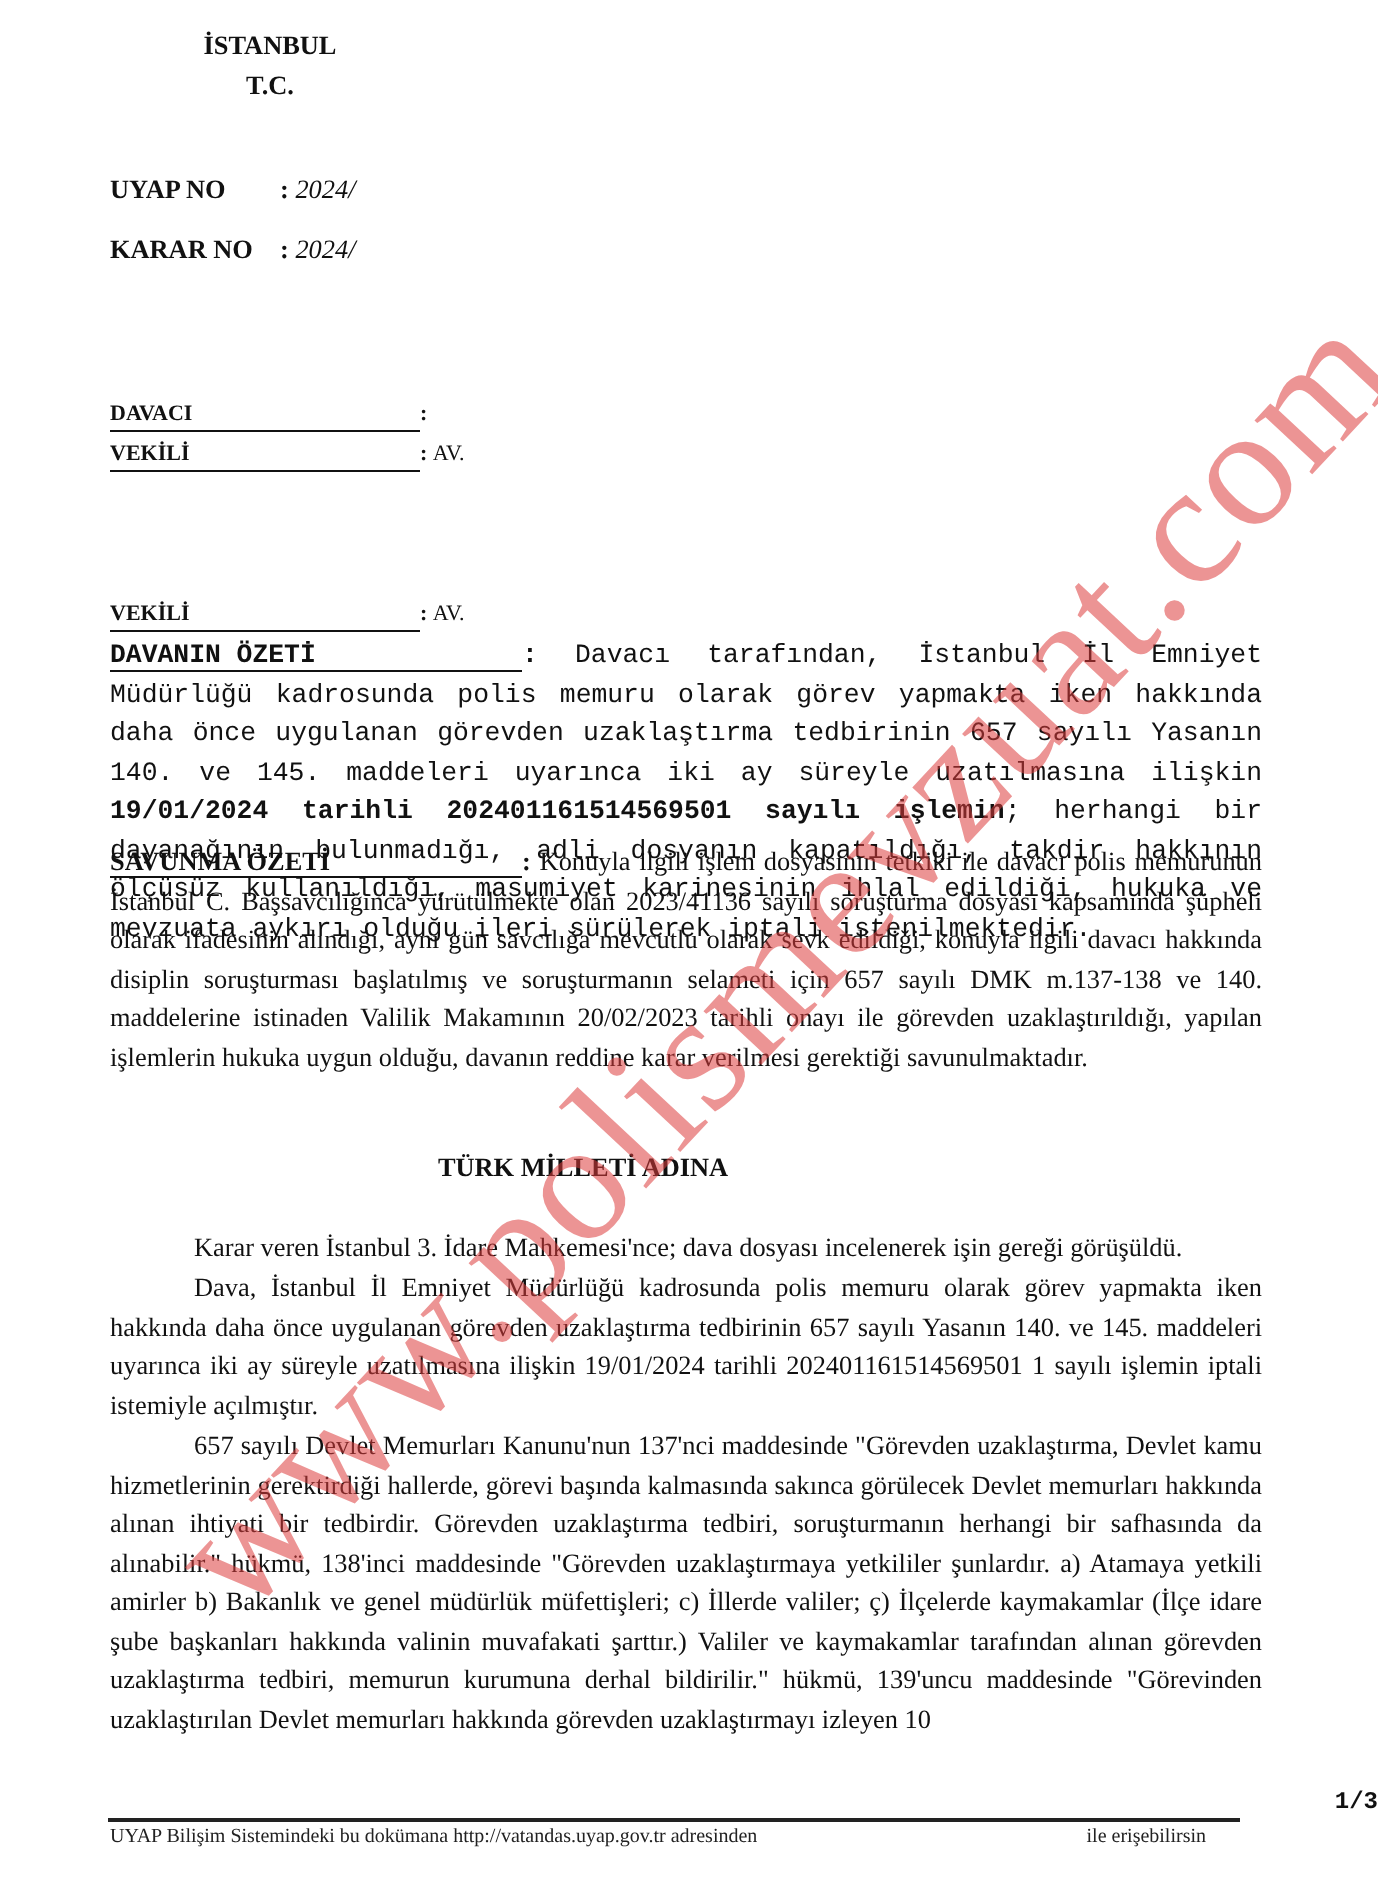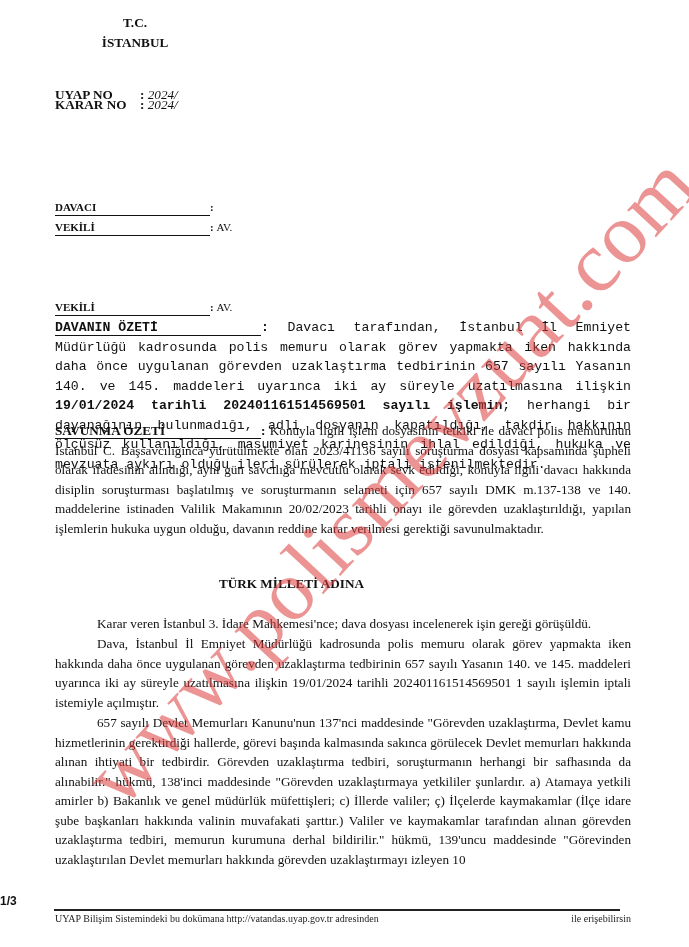--- a/index.html
+++ b/index.html
@@ -18,43 +18,43 @@
   .party .colon { font-weight:bold; }
   .para { position:absolute; left:55px; width:576px; font-size:13.2px;
           line-height:19.5px; text-align:justify; }
   .para .sec { font-weight:bold; display:inline-block; width:206px;
                border-bottom:1.3px solid #111; line-height:15px; }
   .para .colon { font-weight:bold; }
   .para b { font-weight:bold; }
   .title { position:absolute; left:0; width:583px; text-align:center; top:576px;
            font-weight:bold; font-size:13.2px; }
   .indent { text-indent:42px; }
-  .pagenum { position:absolute; left:0; width:689px; top:894px; text-align:left;
-             font-family:Liberation Sans, sans-serif; font-weight:bold; font-size:12px; }
+  .pagenum { position:absolute; left:0; width:689px; top:894px; text-align:right;
+             font-family:Liberation Mono, monospace; font-weight:bold; font-size:12px; }
   .footrule { position:absolute; left:54px; top:909px; width:566px; height:1.6px; background:#222; }
   .foot { position:absolute; top:913px; font-size:10px; color:#222; }
   .wm { position:absolute; left:-40px; top:430px; width:860px; text-align:center;
         transform:rotate(-47deg); transform-origin:50% 50%;
         font-family:"Liberation Serif", serif; font-size:86px; letter-spacing:1px;
         color:rgba(220,60,60,0.55); pointer-events:none; white-space:nowrap; }
 </style>
 </head>
 <body>
 
 <div class="page">
 
   <div class="hdr" style="top:13px;">
+    <div>İSTANBUL</div>
     <div>T.C.</div>
-    <div>İSTANBUL</div>
   </div>
 
   <div class="meta" style="top:86px;">
     <span class="lbl">UYAP NO</span><span class="colon">: </span><span class="val">2024/</span>
   </div>
-  <div class="meta" style="top:96px;">
+  <div class="meta" style="top:116px;">
     <span class="lbl">KARAR NO</span><span class="colon">: </span><span class="val">2024/</span>
   </div>
 
   <div class="party" style="top:157px;">
     <span class="lbl">DAVACI</span><span class="colon">: </span><span></span>
   </div>
   <div class="party" style="top:177px;">
     <span class="lbl">VEKİLİ</span><span class="colon">: </span><span>AV.</span>
   </div>
 
@@ -72,16 +72,16 @@
 
   <div class="title">TÜRK MİLLETİ ADINA</div>
 
   <div class="para indent" style="top:614px;">Karar veren İstanbul 3. İdare Mahkemesi'nce; dava dosyası incelenerek işin gereği görüşüldü.</div>
   <div class="para indent" style="top:634px;">Dava, İstanbul İl Emniyet Müdürlüğü kadrosunda polis memuru olarak görev yapmakta iken hakkında daha önce uygulanan görevden uzaklaştırma tedbirinin 657 sayılı Yasanın 140. ve 145. maddeleri uyarınca iki ay süreyle uzatılmasına ilişkin 19/01/2024 tarihli 202401161514569501 1 sayılı işlemin iptali istemiyle açılmıştır.</div>
   <div class="para indent" style="top:713px;">657 sayılı Devlet Memurları Kanunu'nun 137'nci maddesinde "Görevden uzaklaştırma, Devlet kamu hizmetlerinin gerektirdiği hallerde, görevi başında kalmasında sakınca görülecek Devlet memurları hakkında alınan ihtiyati bir tedbirdir. Görevden uzaklaştırma tedbiri, soruşturmanın herhangi bir safhasında da alınabilir." hükmü, 138'inci maddesinde "Görevden uzaklaştırmaya yetkililer şunlardır. a) Atamaya yetkili amirler b) Bakanlık ve genel müdürlük müfettişleri; c) İllerde valiler; ç) İlçelerde kaymakamlar (İlçe idare şube başkanları hakkında valinin muvafakati şarttır.) Valiler ve kaymakamlar tarafından alınan görevden uzaklaştırma tedbiri, memurun kurumuna derhal bildirilir." hükmü, 139'uncu maddesinde "Görevinden uzaklaştırılan Devlet memurları hakkında görevden uzaklaştırmayı izleyen 10</div>
 
   <div class="pagenum">1/3</div>
   <div class="footrule"></div>
   <div class="foot" style="left:55px;">UYAP Bilişim Sistemindeki bu dokümana http://vatandas.uyap.gov.tr adresinden</div>
-  <div class="foot" style="right:58px;">ile erişebilirsin</div>
+  <div class="foot" style="right:86px;">ile erişebilirsin</div>
 
   <div class="wm">www.polismevzuat.com</div>
 </div>
 
 </body></html>

